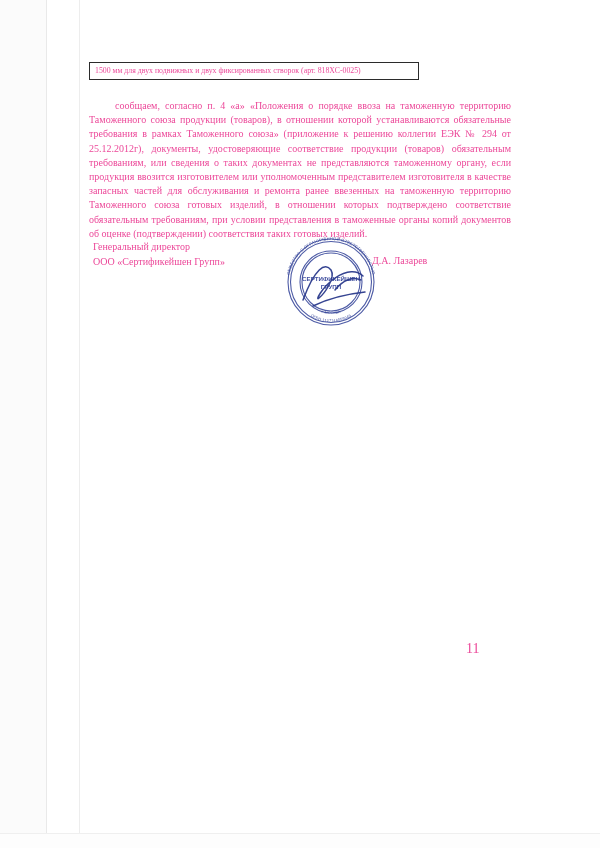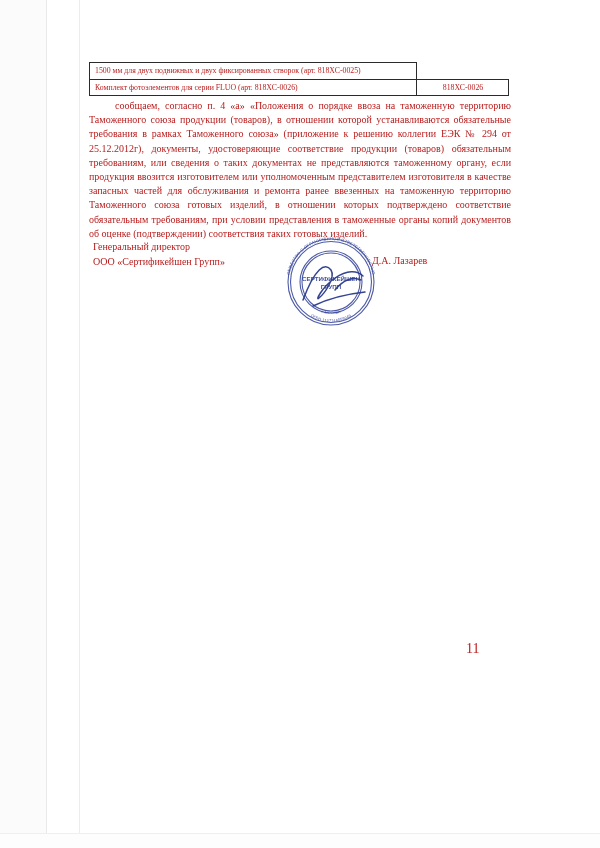--- a/index.html
+++ b/index.html
@@ -7,21 +7,21 @@
     padding: 0;
     background: #ffffff;
   }
   .page {
     position: relative;
     width: 600px;
     height: 848px;
     background: #ffffff;
     overflow: hidden;
     font-family: "Liberation Serif", serif;
-    color: #b91c1c;
+    color: #ec4899;
   }
   
   .scan-edge-left {
     position: absolute;
     left: 0; top: 0;
     width: 46px; height: 848px;
     background: #fbfbfb;
     border-right: 1px solid #e9e9e9;
   }
   .scan-edge-bottom {
@@ -112,24 +112,20 @@
   <div class="scan-edge-left"></div>
   <div class="scan-vline"></div>
   <div class="scan-edge-bottom"></div>
 
   <table class="tbl">
     <tbody>
         <tr>
       <td class="c-wide">1500 мм для двух подвижных и двух фиксированных створок (арт. 818ХС-0025)</td>
       <td class="c-code nb"></td>
     </tr>
-    <tr>
-      <td class="c-wide">Комплект фотоэлементов для серии FLUO (арт. 818ХС-0026)</td>
-      <td class="c-code">818ХС-0026</td>
-    </tr>
   </tbody>
     </table>
 
   <div class="body-text">сообщаем, согласно п. 4 «а» «Положения о порядке ввоза на таможенную территорию Таможенного союза продукции (товаров), в отношении которой устанавливаются обязательные требования в рамках Таможенного союза» (приложение к решению коллегии ЕЭК № 294 от 25.12.2012г), документы, удостоверяющие соответствие продукции (товаров) обязательным требованиям, или сведения о таких документах не представляются таможенному органу, если продукция ввозится изготовителем или уполномоченным представителем изготовителя в качестве запасных частей для обслуживания и ремонта ранее ввезенных на таможенную территорию Таможенного союза готовых изделий, в отношении которых подтверждено соответствие обязательным требованиям, при условии представления в таможенные органы копий документов об оценке (подтверждении) соответствия таких готовых изделий.</div>
 
   <div class="sig-block">
     <div>Генеральный директор</div>
     <div>ООО «Сертификейшен Групп»</div>
   </div>
 

